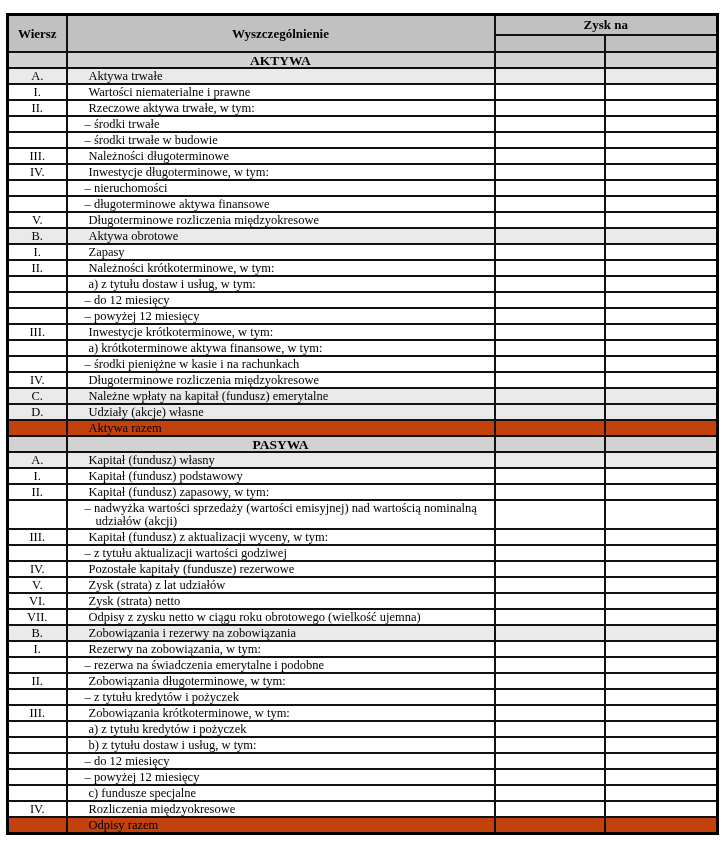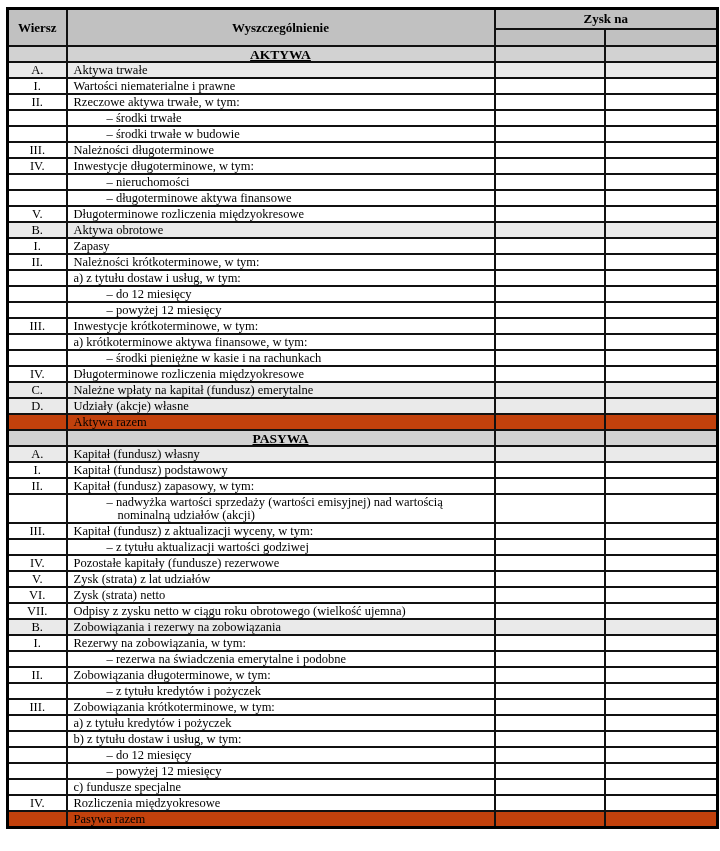--- a/index.html
+++ b/index.html
@@ -1,39 +1,39 @@
 <!DOCTYPE html>
 <html><head>
 <meta charset="utf-8">
 <style>
   html, body { margin:0; padding:0; }
   body {
     width:720px; height:851px; background:#ffffff; position:relative;
     font-family:"Liberation Serif", serif; color:#000;
   }
-  .sheet { position:absolute; left:6px; top:7px; width:564px; }
+  .sheet { position:absolute; left:6px; top:13px; width:564px; }
   table {
     border-collapse:collapse; width:100%; table-layout:fixed;
     border:3px solid #000;
   }
   th, td { border:2px solid #111; overflow:hidden; }
   th {
     background:#c1c1c1; font-weight:bold; font-size:13px;
     padding:1px 3px; text-align:center;
   }
   thead tr.hdr-main th { height:13px; }
   thead tr.hdr-sub th { height:13px; }
   td {
     font-size:12.5px; line-height:13px; padding:0.5px 3px;
     vertical-align:middle; background:#ffffff;
   }
   td.col-no { text-align:center; }
-  td.col-label { text-align:left; padding-left:6px; }
-  td.col-label.dash { padding-left:50px; text-indent:-11px; }
-  td.col-label.center { text-align:center; font-weight:bold; font-size:13.5px; padding-left:3px;text-decoration:underline; }
+  td.col-label { text-align:left; padding-left:21px; }
+  td.col-label.dash { padding-left:28px; text-indent:-11px; }
+  td.col-label.center { text-align:center; font-weight:bold; font-size:13.5px; padding-left:3px; }
   tr.r-section td { background:#d2d2d2; }
   tr.r-total   td { background:#c2410c; }
   tr.r-main    td { background:#eaeaea; }
 </style>
 </head>
 <body>
 
 <div class="sheet">
   <table>
     <colgroup>
@@ -331,19 +331,19 @@
           <td class="col-val"></td>
         </tr>
         <tr class="r-row">
           <td class="col-no">IV.</td>
           <td class="col-label">Rozliczenia międzyokresowe</td>
           <td class="col-val"></td>
           <td class="col-val"></td>
         </tr>
         <tr class="r-total">
           <td class="col-no"></td>
-          <td class="col-label">Pasywa razem</td>
+          <td class="col-label">Odpisy razem</td>
           <td class="col-val"></td>
           <td class="col-val"></td>
         </tr>
       </tbody>
   </table>
 </div>
 
 </body></html>

